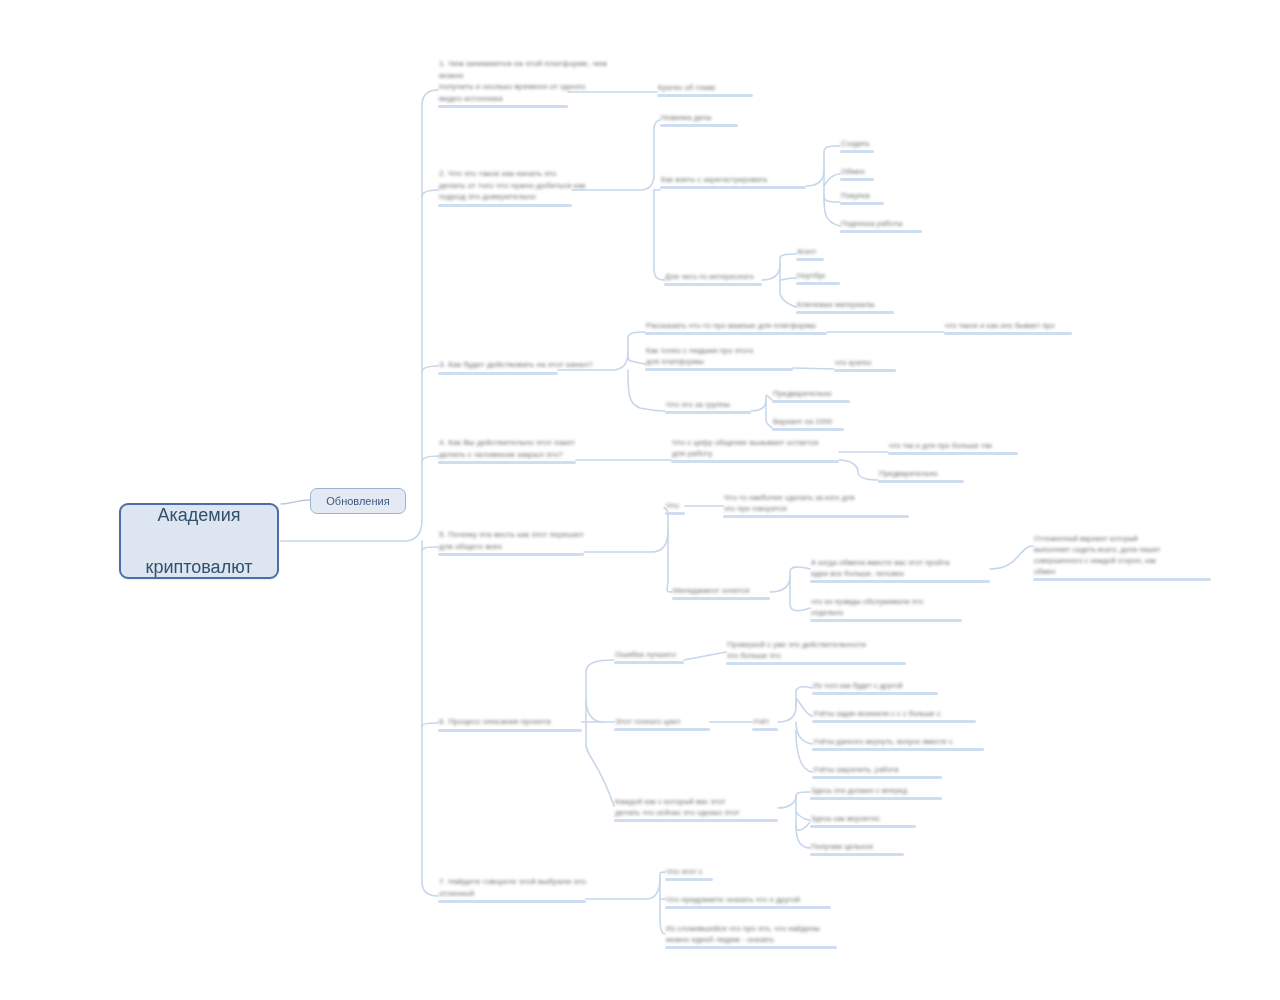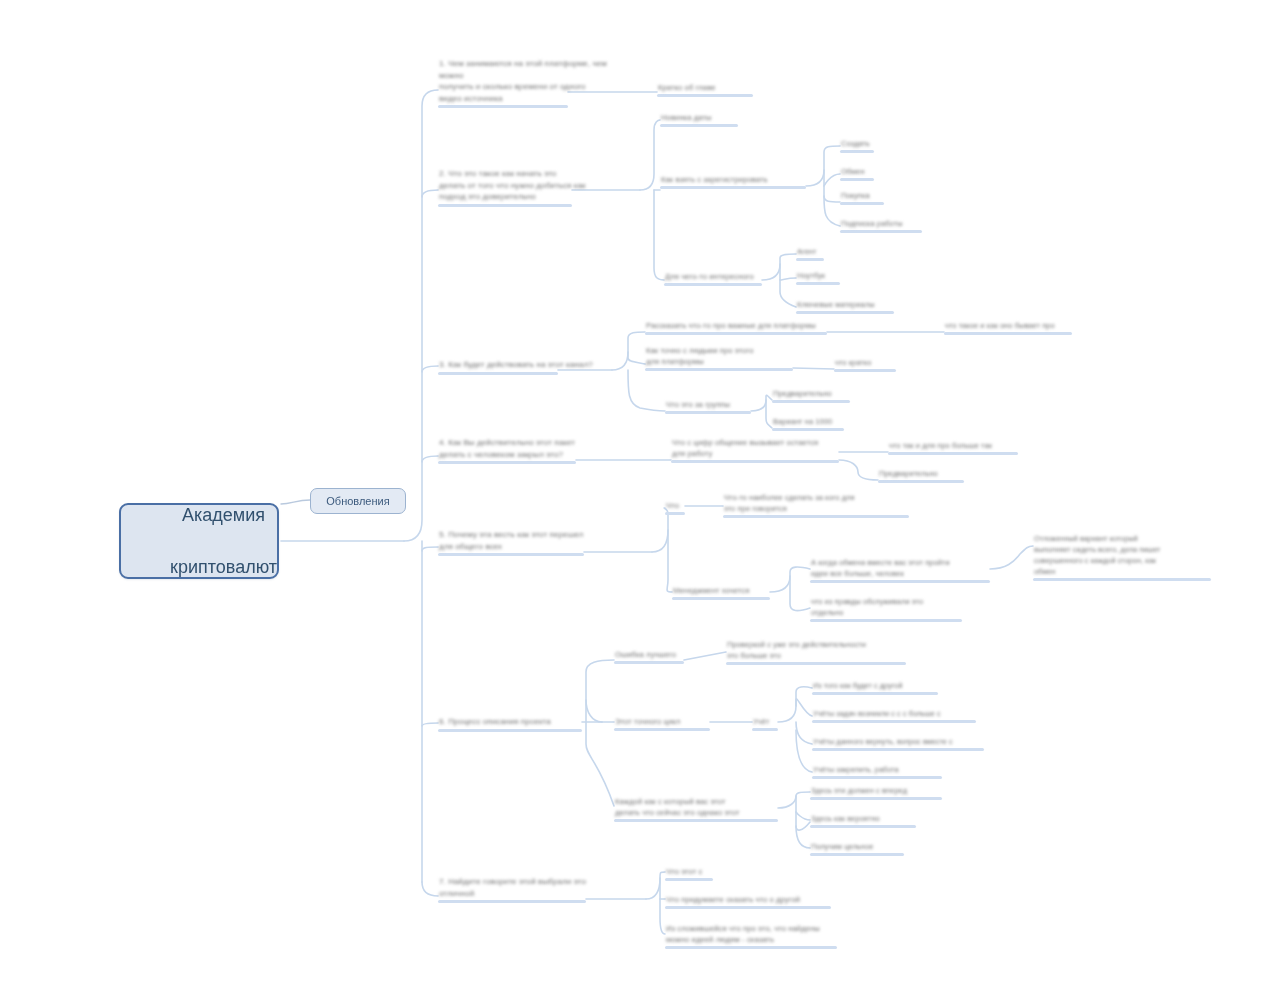--- a/index.html
+++ b/index.html
@@ -150,21 +150,21 @@
       <path d="M796 812 C 796 812, 802 820, 810 820"></path>
       <path d="M796 826 C 796 840, 800 848, 810 848"></path>
 
       <path d="M586 899 C 620 899, 636 899, 646 899"></path>
       <path d="M646 899 C 658 899, 660 888, 660 878 C 660 872, 660 872, 665 872"></path>
       <path d="M660 878 L 660 918 C 660 930, 662 934, 665 934"></path>
       <path d="M660 899 L 665 899"></path>
     </g>
   </svg>
 
-  <div class="root-node" id="root-node" style="left: 119px; top: 503px; width: 160px; height: 76px; background: rgb(221, 229, 240); border-color: rgb(74, 111, 165); color: rgb(49, 80, 110); justify-content: flex-end;">
+  <div class="root-node" id="root-node" style="left: 119px; top: 503px; width: 160px; height: 76px; background: rgb(221, 229, 240); border-color: rgb(74, 111, 165); color: rgb(49, 80, 110);">
     <span>
       <span>Академия</span><br>
       <span>криптовалют</span>
     </span>
   </div>
 
   <div class="pill-node" id="pill-node" style="left: 310px; top: 488px; width: 96px; height: 26px; background: rgb(227, 234, 244); border-color: rgb(156, 179, 208); color: rgb(60, 90, 125);">
     <span>Обновления</span>
   </div>
 

